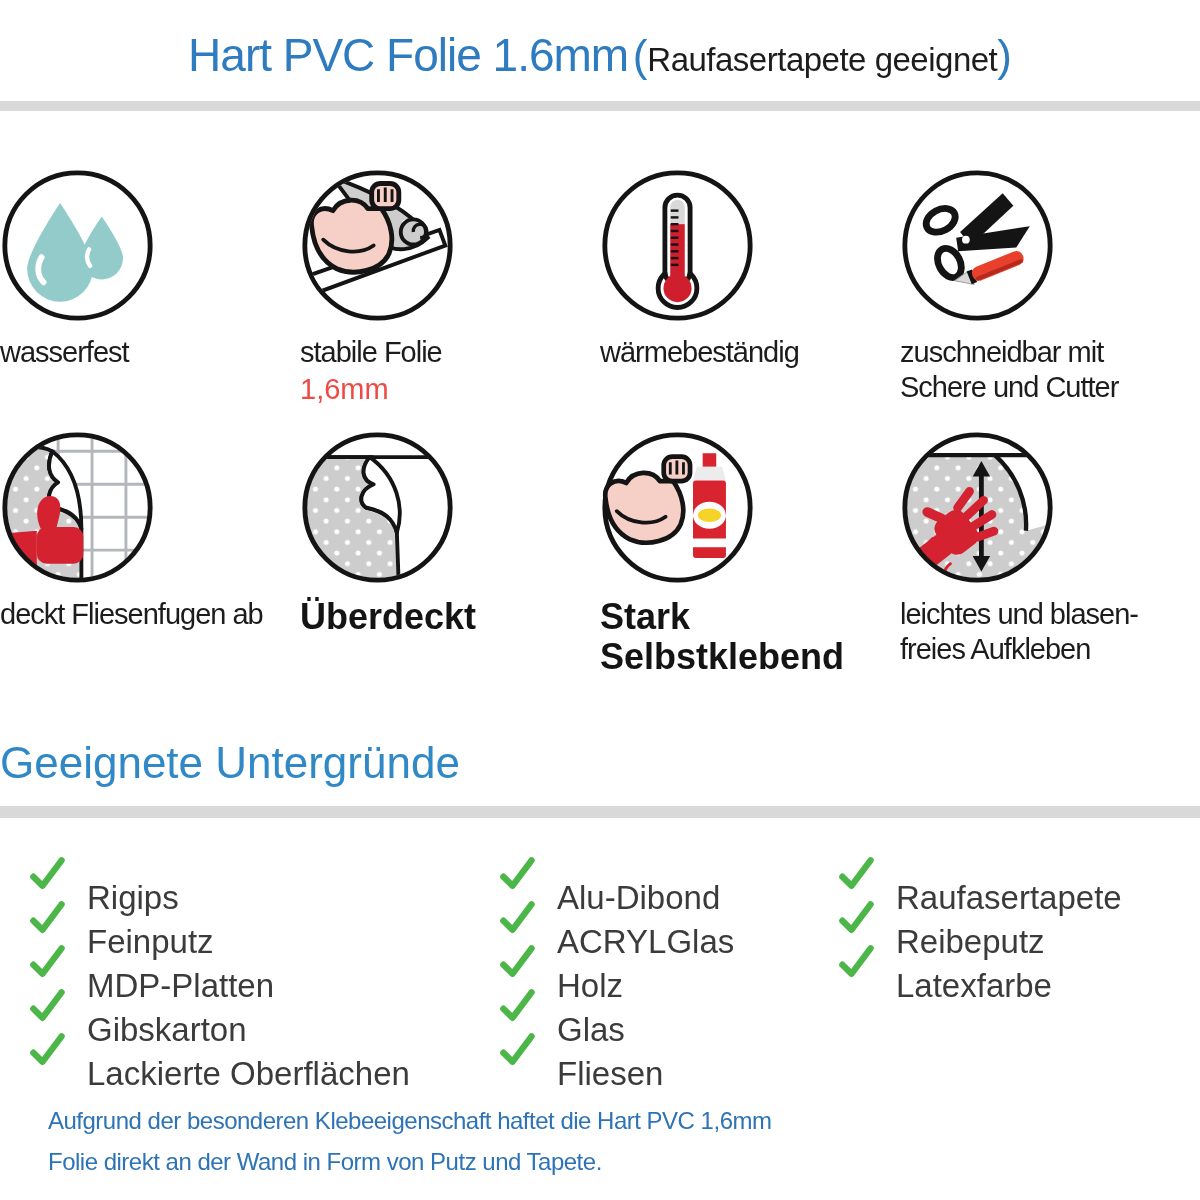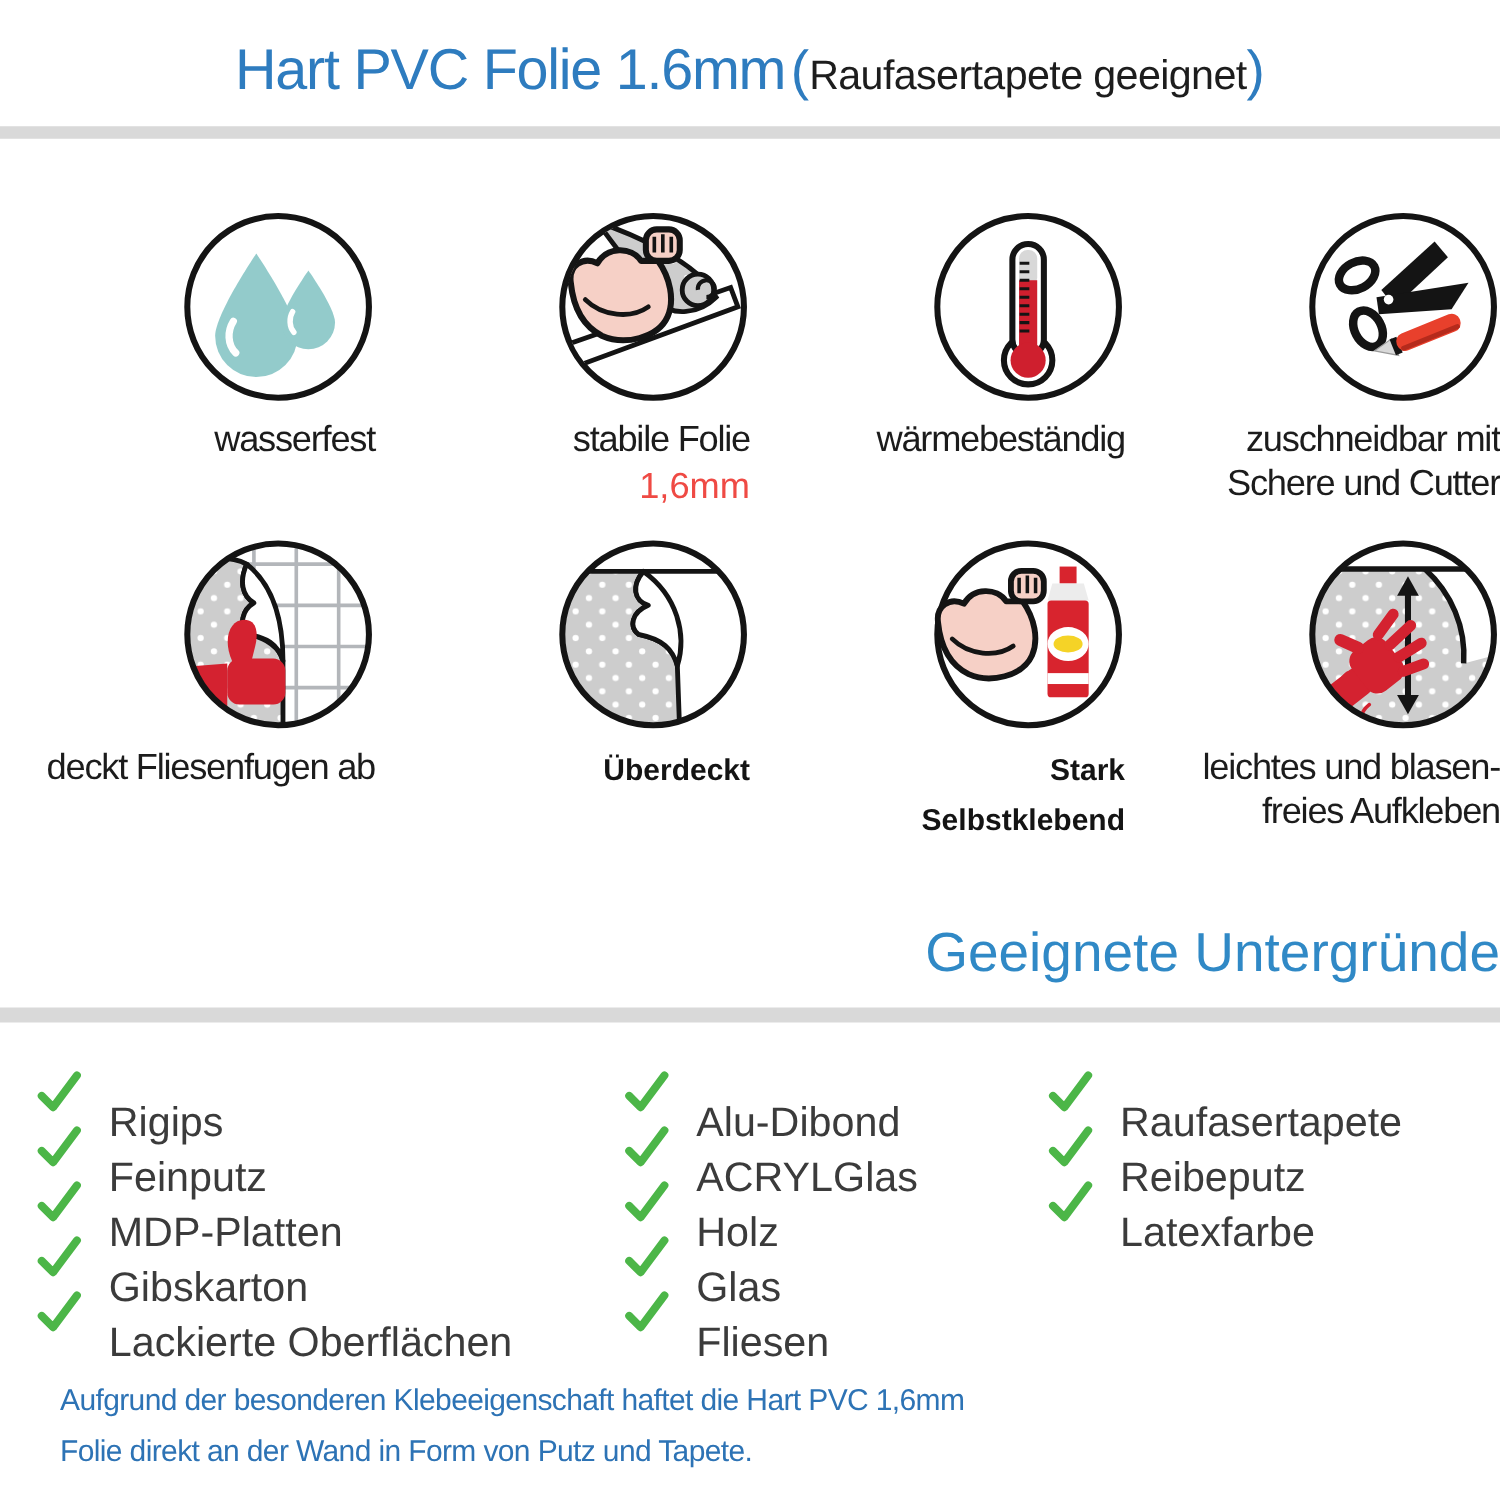--- a/index.html
+++ b/index.html
@@ -13,30 +13,30 @@
   .t-paren{font-size:44px;color:#2e7cbf;}
   .t-sub{font-size:33px;color:#1d1d1d;letter-spacing:-0.5px;}
 
   .bar{left:0;width:100%;background:#d9d9d9;}
   .bar1{top:101px;height:10px;}
   .bar2{top:806px;height:12px;}
 
   
   .features{top:168px;left:0;width:1200px;display:grid;
             grid-template-columns:repeat(4,300px);grid-auto-rows:262px;}
-  .cell{display:flex;flex-direction:column;align-items:flex-end;}
+  .cell{display:flex;flex-direction:column;align-items:flex-start;}
   .cell svg.icon{width:155px;height:155px;flex:0 0 auto;}
   .cap{font-size:29px;line-height:35px;letter-spacing:-1px;color:#1c1c1c;
        text-align:center;margin-top:0;}
   .cap.first{margin-top:12px;}
-  .bold-cap{font-weight:700;font-size:24px;line-height:40px;letter-spacing:0;color:#141414;}
+  .bold-cap{font-weight:700;font-size:36px;line-height:40px;letter-spacing:0;color:#141414;}
   .sub-red{color:#ef4a44;font-size:29px;line-height:38px;letter-spacing:0;}
 
   
-  .sub-heading{top:738px;left:0;width:100%;text-align:right;
+  .sub-heading{top:738px;left:0;width:100%;text-align:left;
                font-size:44px;color:#3089c6;}
   .listcol{top:852px;}
   .col1{left:27px;}  .col2{left:497px;}  .col3{left:836px;}
   .lrow{height:44px;display:flex;align-items:center;gap:20px;}
   .lrow svg{width:40px;height:40px;flex:0 0 auto;}
   .lrow span{font-size:33px;color:#3b3b3b;white-space:nowrap;margin-top:48px;}
 
   
   .footer{top:1100px;left:0;width:100%;text-align:left;
           font-size:24px;line-height:41px;color:#2d73b5;letter-spacing:-0.5px;padding-left:48px;}

